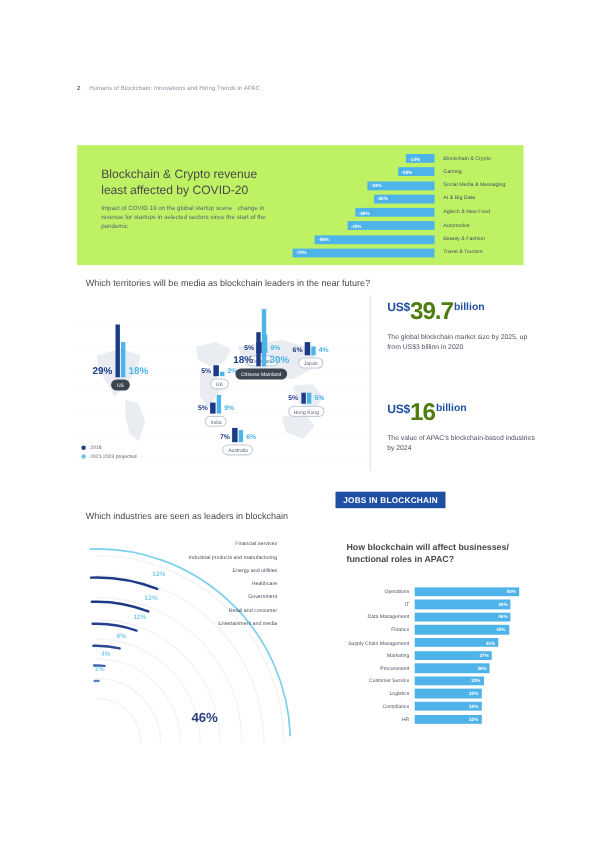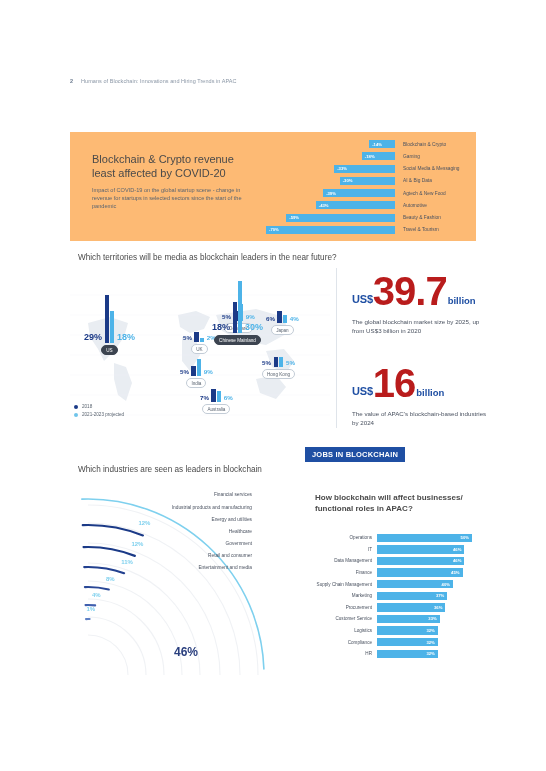--- a/index.html
+++ b/index.html
@@ -21,21 +21,21 @@
   
   .tag {
     display:inline-block; background:#1f4fa3; color:#fff;
     font-size:7.5px; font-weight:bold; letter-spacing:.2px;
     padding:3.5px 7px 3.5px 7px; line-height:1;
   }
   #tag-glance { position:absolute; left:70px; top:111px; }
   #tag-jobs  { position:absolute; left:305px; top:447px; }
 
   
-  .panel1 { position:absolute; left:70px; top:132px; width:406px; height:109px; background:#fdba74; }
+  .panel1 { position:absolute; left:70px; top:132px; width:406px; height:109px; background:#bef264; }
   .p1-title { position:absolute; left:22px; top:20px; font-size:11px; line-height:14px; color:#4a4a4a; font-weight:400; }
   .p1-sub   { position:absolute; left:22px; top:54px; width:160px; font-size:5.6px; line-height:8.2px; color:#5a6470; }
 
   .covid-chart { position:absolute; left:196px; top:6px; width:204px; height:98px; }
   .covid-row { position:relative; height:12.25px; display:flex; align-items:center; }
   .covid-track { position:relative; width:129px; height:8px; }
   .covid-bar {
     position:absolute; right:0; top:0; height:8px; background:#4db3e8;
     display:flex; align-items:center; justify-content:flex-start;
   }
@@ -61,23 +61,23 @@
     background:#fff; border:.6px solid #c3ccd6; color:#5a6470; white-space:nowrap;
   }
   .pin-dark { background:#3c4450; color:#fff; border-color:#3c4450; }
 
   .legend { position:absolute; left:74px; top:404px; font-size:4.6px; color:#5a6470; }
   .legend div { display:flex; align-items:center; gap:4px; margin-bottom:3px; }
   .dot { width:4px; height:4px; border-radius:50%; display:inline-block; }
 
   
   .statblock { position:absolute; }
-  .stat-line { display:flex; align-items:flex-end; }
+  .stat-line { display:flex; }
   .stat-cur  { font-size:11px; font-weight:bold; color:#1f4fa3; padding-bottom:3px; letter-spacing:-.2px; }
-  .stat-num  { font-size:40px; font-weight:bold; color:#b91c1c; line-height:.85; letter-spacing:-1px; }
+  .stat-num  { font-size:22px; font-weight:bold; color:#4d7c0f; line-height:.85; letter-spacing:-1px; }
   .stat-unit { font-size:9.5px; font-weight:bold; color:#1f4fa3; padding-bottom:2px; padding-left:1px; }
   .stat-desc { margin-top:9px; font-size:6.2px; line-height:9px; color:#4a5260; width:135px; }
 
   .vrule { position:absolute; left:336px; top:268px; width:1px; height:160px; background:#dfe4ea; }
 
   
   .q-ind { position:absolute; left:78px; top:465px; font-size:8.2px; color:#4a4a4a; }
   .radialwrap { position:absolute; left:74px; top:485px; width:230px; height:200px; }
   .ind-labels { position:absolute; left:0; top:0; width:178px; }
   .ind-label { position:absolute; right:0; font-size:4.8px; color:#4a5260; white-space:nowrap; text-align:right; }

